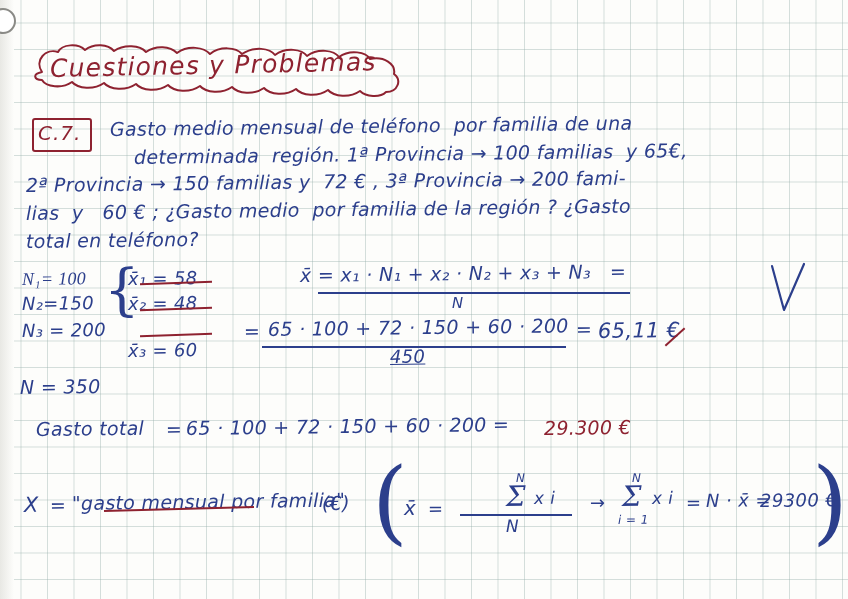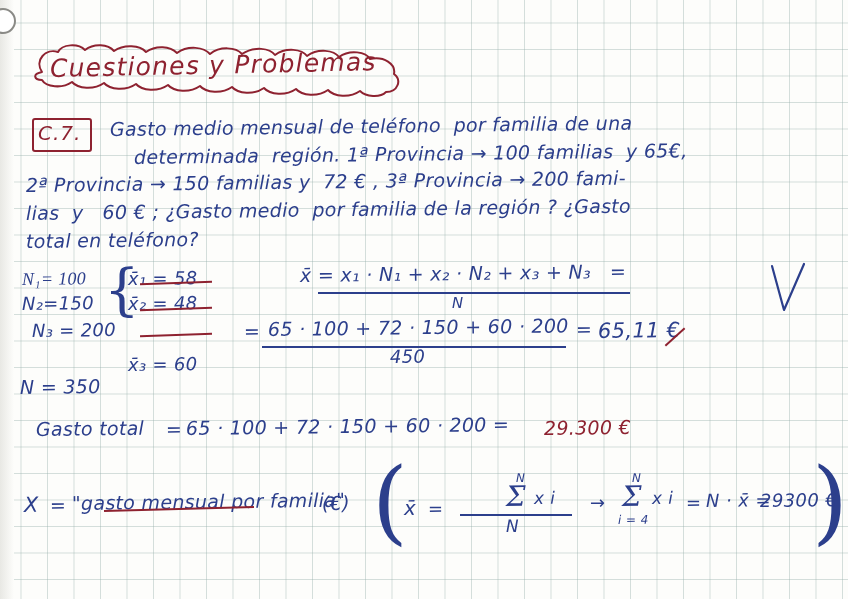--- a/index.html
+++ b/index.html
@@ -167,42 +167,42 @@
   <div id="code-label">C.7.</div>
 
   <div class="ink stmt hand" style="left:110px; top:120px;">Gasto medio mensual de teléfono  por familia de una</div>
   <div class="ink stmt hand" style="left:134px; top:148px;">determinada  región. 1ª Provincia → 100 familias  y 65€,</div>
   <div class="ink stmt hand" style="left:26px; top:176px;">2ª Provincia → 150 familias y  72 € , 3ª Provincia → 200 fami-</div>
   <div class="ink stmt hand" style="left:26px; top:204px;">lias  y   60 € ; ¿Gasto medio  por familia de la región ? ¿Gasto</div>
   <div class="ink stmt hand" style="left:26px; top:232px;">total en teléfono?</div>
 
   <div class="ink data hand" style="left:22px; top:270px;font-family:Liberation Serif, serif;">N₁= 100</div>
   <div class="ink data hand" style="left:22px; top:295px;">N₂=150</div>
-  <div class="ink data hand" style="left:32px; top:322px;">N₃ = 200</div>
+  <div class="ink data hand" style="left:22px; top:322px;">N₃ = 200</div>
 
   <div class="ink brace" style="left:104px; top:262px;">{</div>
 
   <div class="ink data hand" style="left:128px; top:270px;">x̄₁ = 58</div>
   <div class="ink data hand" style="left:128px; top:295px;">x̄₂ = 48</div>
-  <div class="ink data hand" style="left:128px; top:340px;margin-top:16px;">x̄₃ = 60</div>
+  <div class="ink data hand" style="left:128px; top:326px;margin-top:16px;">x̄₃ = 60</div>
 
   <div class="rule" style="left:140px; top:282px; width:72px; transform:rotate(-2deg);"></div>
   <div class="rule" style="left:140px; top:308px; width:72px; transform:rotate(-2deg);"></div>
   <div class="rule" style="left:140px; top:334px; width:72px; transform:rotate(-2deg);"></div>
 
   <div class="ink data hand" style="left:20px; top:378px; font-size:19px;">N = 350</div>
 
   <div class="ink data hand" style="left:300px; top:266px; font-size:19px;">x̄ = x₁ · N₁ + x₂ · N₂ + x₃ + N₃   =</div>
   <div class="frac-bar" style="left:318px; top:292px; width:312px; height:2px;"></div>
   <div class="ink hand" style="left:452px; top:296px; font-size:15px;">N</div>
 
   <div class="ink data hand" style="left:244px; top:322px; font-size:19px;">=</div>
   <div class="ink data hand" style="left:268px; top:320px; font-size:19px;">65 · 100 + 72 · 150 + 60 · 200</div>
   <div class="frac-bar" style="left:262px; top:346px; width:304px;"></div>
-  <div class="ink data hand" style="left:390px; top:348px; font-size:18px;">450</div>
+  <div class="ink data hand" style="left:390px; top:348px; font-size:18px;text-decoration:underline;">450</div>
   <div class="ink data hand" style="left:576px; top:320px; font-size:19px;">=</div>
   <div class="ink data hand" style="left:598px; top:320px; font-size:21px;">65,11 €</div>
   <div class="rule" style="left:662px; top:336px; width:26px; transform:rotate(-42deg);"></div>
 
   <div class="ink data hand" style="left:36px; top:420px; font-size:19px;">Gasto total</div>
   <div class="ink data hand" style="left:166px; top:420px; font-size:19px;">=</div>
   <div class="ink data hand" style="left:186px; top:419px; font-size:19px;">65 · 100 + 72 · 150 + 60 · 200 =</div>
   <div class="ink data hand red" style="left:498px; top:419px; font-size:19px;margin-left:46px;">29.300 €</div>
 
   <div class="ink data hand" style="left:24px; top:494px; font-size:21px;">X</div>
@@ -220,21 +220,21 @@
   <div class="ink hand tiny" style="left:516px; top:472px;">N</div>
   <div class="ink hand sigma" style="left:506px; top:482px;">Σ</div>
   <div class="ink hand" style="left:534px; top:490px; font-size:17px;">x i</div>
   <div class="frac-bar" style="left:460px; top:514px; width:112px;"></div>
   <div class="ink hand" style="left:506px; top:518px; font-size:17px;">N</div>
 
   <div class="ink hand" style="left:590px; top:494px; font-size:18px;">→</div>
 
   <div class="ink hand tiny" style="left:632px; top:472px;">N</div>
   <div class="ink hand sigma" style="left:622px; top:482px;">Σ</div>
-  <div class="ink hand tiny" style="left:618px; top:514px;">i = 4</div>
+  <div class="ink hand tiny" style="left:618px; top:514px;">i = 1</div>
   <div class="ink hand" style="left:652px; top:490px; font-size:17px;">x i</div>
 
   <div class="ink hand" style="left:686px; top:494px; font-size:18px;">=</div>
   <div class="ink hand" style="left:706px; top:492px; font-size:18px;">N · x̄ =</div>
   <div class="ink hand" style="left:760px; top:492px; font-size:18px;">29300 €</div>
 
   <div id="checkmark">
     <svg width="38" height="52" viewBox="0 0 38 52">
       <path d="M2,4 L14,48 L34,2" fill="none" stroke="#2c3f8c" stroke-width="2.2" stroke-linecap="round" stroke-linejoin="round"></path>
     </svg>

